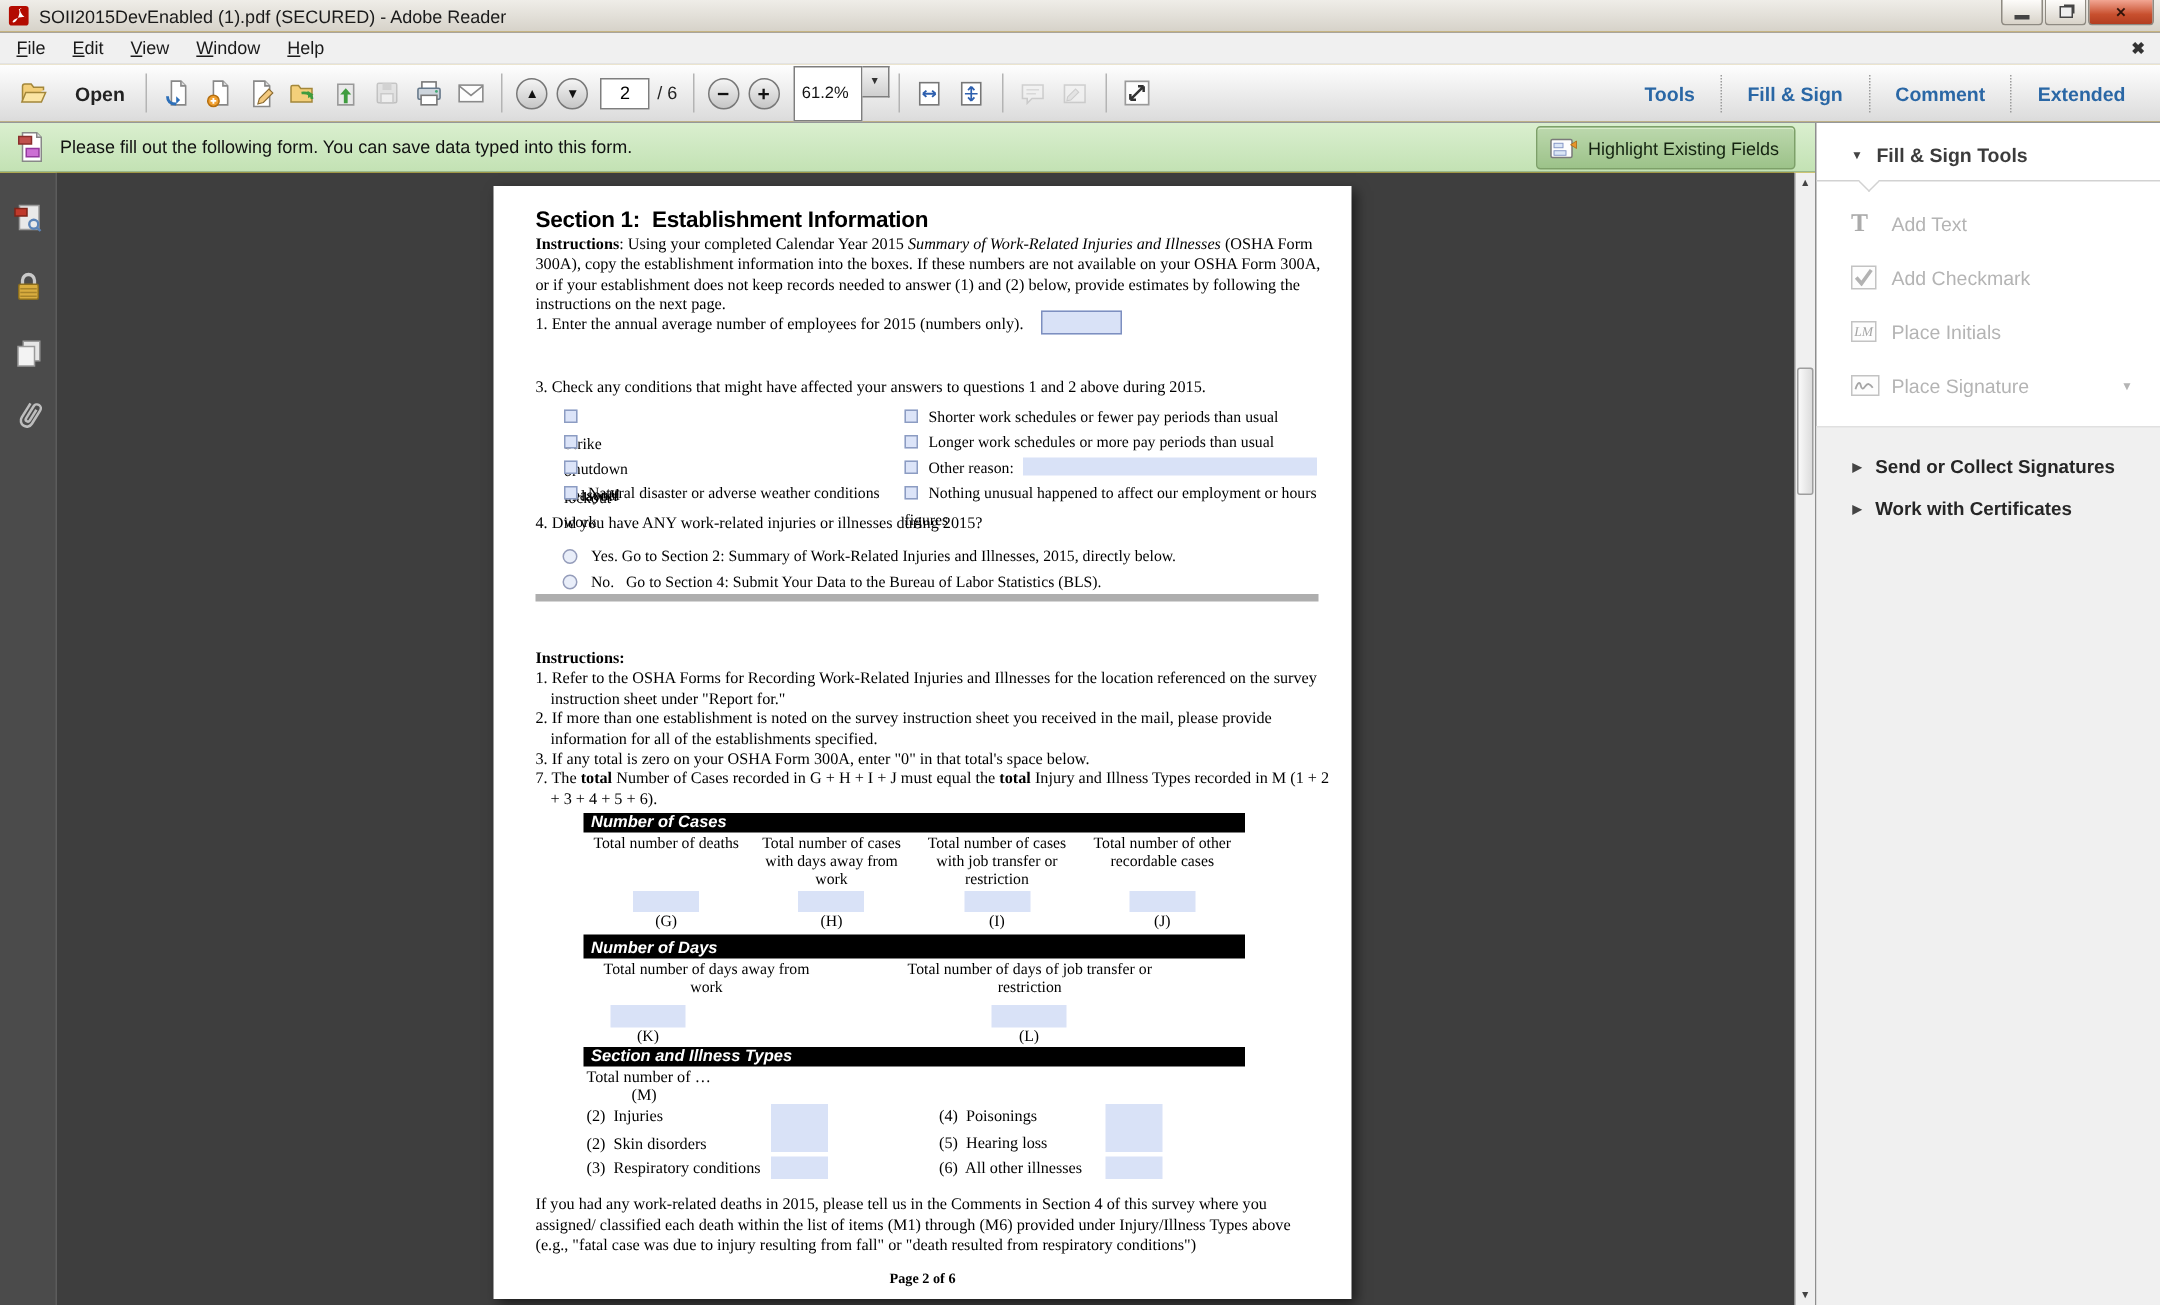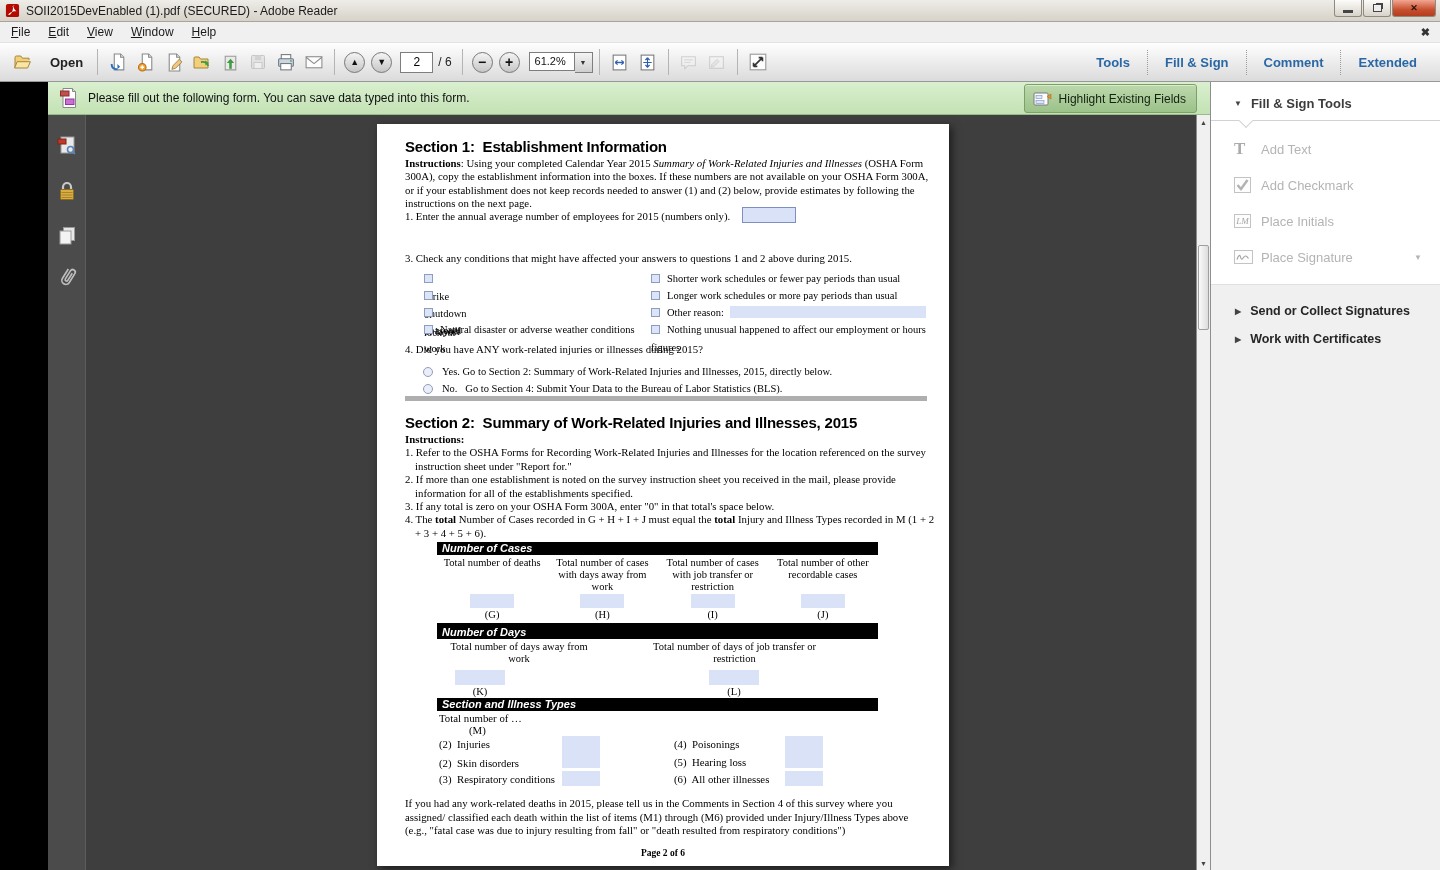--- a/index.html
+++ b/index.html
@@ -1,18 +1,18 @@
 <!DOCTYPE html>
 <html><head>
 <meta charset="utf-8">
 <style>
   * { margin:0; padding:0; box-sizing:border-box; }
   html,body { width:1440px; height:870px; overflow:hidden; }
   body { font-family:"Liberation Sans", sans-serif; }
-  #app { position:relative; width:1440px; height:870px; background:#000000; }
+  #app { position:relative; width:1440px; height:870px; background:#eab308; }
 
   
   .titlebar { height:22px; background:linear-gradient(#efede8,#d6d2c9); border-bottom:1px solid #a9a49a;
               display:flex; align-items:center; padding-left:5px; }
   .titlebar .ttl { font-size:12px; color:#1a1a1a; margin-left:6px; }
   .winbtns { position:absolute; top:0; right:4px; display:flex; }
   .winbtn { width:28px; height:17px; border:1px solid #8e8a82; border-top:none; border-radius:0 0 3px 3px;
             background:linear-gradient(#fdfcfa,#d8d3c9); display:flex; align-items:center; justify-content:center;
             font-size:9px; color:#333; margin-left:1px; }
   .winbtn.close { width:44px; background:linear-gradient(#f2a693,#c8502f 60%,#b33d20); color:#2d120a; font-weight:bold; }
@@ -35,32 +35,32 @@
   .openbtn { display:flex; align-items:center; padding:2px 8px 2px 6px; border-radius:2px; }
   .openbtn .lbl { font-size:13px; font-weight:bold; color:#222; margin-left:16px; }
   .circ { width:21px; height:21px; border-radius:50%; border:1px solid #777; margin:0 3px;
           background:linear-gradient(#f4f4f4,#c6c6c6); display:flex; align-items:center; justify-content:center;
           font-size:9px; color:#111; }
   .circ.pm { font-size:14px; font-weight:bold; }
   .pagefield { width:33px; height:21px; border:1px solid #7e7e7e; background:#fff; text-align:center;
                font-size:12px; font-family:"Liberation Sans",sans-serif; margin:0 5px; }
   .pagetotal { font-size:12px; color:#222; margin-right:4px; }
   .zoomcombo { display:flex; margin-left:6px; }
-  .zoomfield { width:46px; height:19px; border:1px solid #7e7e7e; background:#fff; font-size:11px; color:#111;
+  .zoomfield { width:46px; height:37px; border:1px solid #7e7e7e; background:#fff; font-size:11px; color:#111;
                display:flex; align-items:center; padding-left:5px; }
   .zoombtn { width:18px; height:21px; border:1px solid #7e7e7e; border-left:none;
              background:linear-gradient(#f4f4f4,#cfcfcf); display:flex; align-items:center; justify-content:center;
              font-size:7px; color:#333; }
   .tb-spacer { flex:1; }
   .tb-tab { font-size:13px; font-weight:bold; color:#2a67a5; padding:5px 17px; }
   .tb-tab + .tb-tab { border-left:1px dotted #9c9c9c; }
 
   
   .main { display:flex; height:788px; }
-  .leftcol { width:1210px; display:flex; flex-direction:column;padding-left:48px; }
+  .leftcol { width:1210px; display:flex; flex-direction:column; }
   .msgbar { height:33px; background:linear-gradient(#daefcf,#c3e2b4); border-bottom:1px solid #9ab98c;
             display:flex; align-items:center; padding-left:11px; position:relative; }
   .msgbar .msg { font-size:12px; color:#111; margin-left:10px; }
   .hl-btn { position:absolute; right:13px; top:2px; height:29px; display:flex; align-items:center;
             padding:0 10px 0 7px; border:1px solid #7da069; border-radius:3px;
             background:linear-gradient(#bcd8ad,#9cc289); box-shadow:inset 0 1px 0 #d8ecc9; }
   .hl-btn .lbl { font-size:12px; color:#142310; margin-left:7px; }
 
   
   .docarea { flex:1; display:flex; overflow:hidden; }
@@ -351,27 +351,26 @@
               <div style="position:absolute; left:227px; top:34px; width:300px"><span class="cb"></span><span class="cb-label">Other reason:</span><span class="field" style="display:inline-block; width:196px; height:12px; margin-left:6px; vertical-align:-2px"></span></div>
               <div style="position:absolute; left:227px; top:51px; width:300px"><span class="cb"></span><span class="cb-label">Nothing unusual happened to affect our employment or hours figures</span></div>
             </div>
 
             <div class="abs q-row" style="left:28px; top:219px">4.  Did you have ANY work-related injuries or illnesses during 2015?</div>
             <div class="abs" style="left:46px; top:237px"><span class="radio"></span><span class="opt-label">Yes. Go to Section 2: Summary of Work-Related Injuries and Illnesses, 2015, directly below.</span></div>
             <div class="abs" style="left:46px; top:254px"><span class="radio"></span><span class="opt-label">No.   Go to Section 4: Submit Your Data to the Bureau of Labor Statistics (BLS).</span></div>
 
             <div class="abs divider" style="left:28px; top:272px; width:522px; height:5px"></div>
 
-            <div class="abs sec-title" style="left:28px; top:290px">Section 2:  Summary of Work-Related Injuries and Illnesses, 2015</div>
             <div class="abs body-txt" style="left:28px; top:309px; width:530px">
               <div style="font-weight:bold">Instructions:</div>
               <div style="padding-left:10px; text-indent:-10px">1. Refer to the OSHA Forms for Recording Work-Related Injuries and Illnesses for the location referenced on the survey instruction sheet under "Report for."</div>
               <div style="padding-left:10px; text-indent:-10px">2. If more than one establishment is noted on the survey instruction sheet you received in the mail, please provide information for all of the establishments specified.</div>
               <div style="padding-left:10px; text-indent:-10px">3. If any total is zero on your OSHA Form 300A, enter "0" in that total's space below.</div>
-              <div style="padding-left:10px; text-indent:-10px"><span>4. The </span><b>total</b><span> Number of Cases recorded in G + H + I + J must equal the </span><b>total</b><span> Injury and Illness Types recorded in M (1 + 2 + 3 + 4 + 5 + 6).</span></div>
+              <div style="padding-left:10px; text-indent:-10px"><span>7. The </span><b>total</b><span> Number of Cases recorded in G + H + I + J must equal the </span><b>total</b><span> Injury and Illness Types recorded in M (1 + 2 + 3 + 4 + 5 + 6).</span></div>
             </div>
 
             <div class="abs" style="left:60px; top:418px; width:441px">
               <div class="blackbar">Number of Cases</div>
               <div class="tblgrid" style="height:38px">
                 <div class="hcell">Total number of deaths</div>
                 <div class="hcell">Total number of cases with days away from work</div>
                 <div class="hcell">Total number of cases with job transfer or restriction</div>
                 <div class="hcell">Total number of other recordable cases</div>
               </div>

